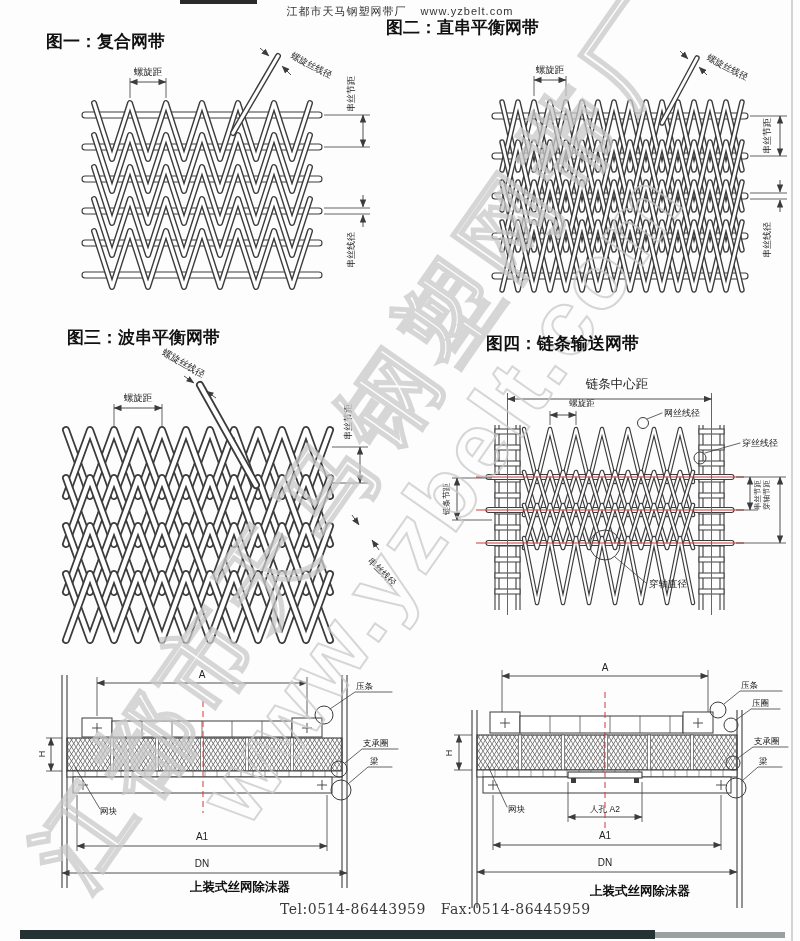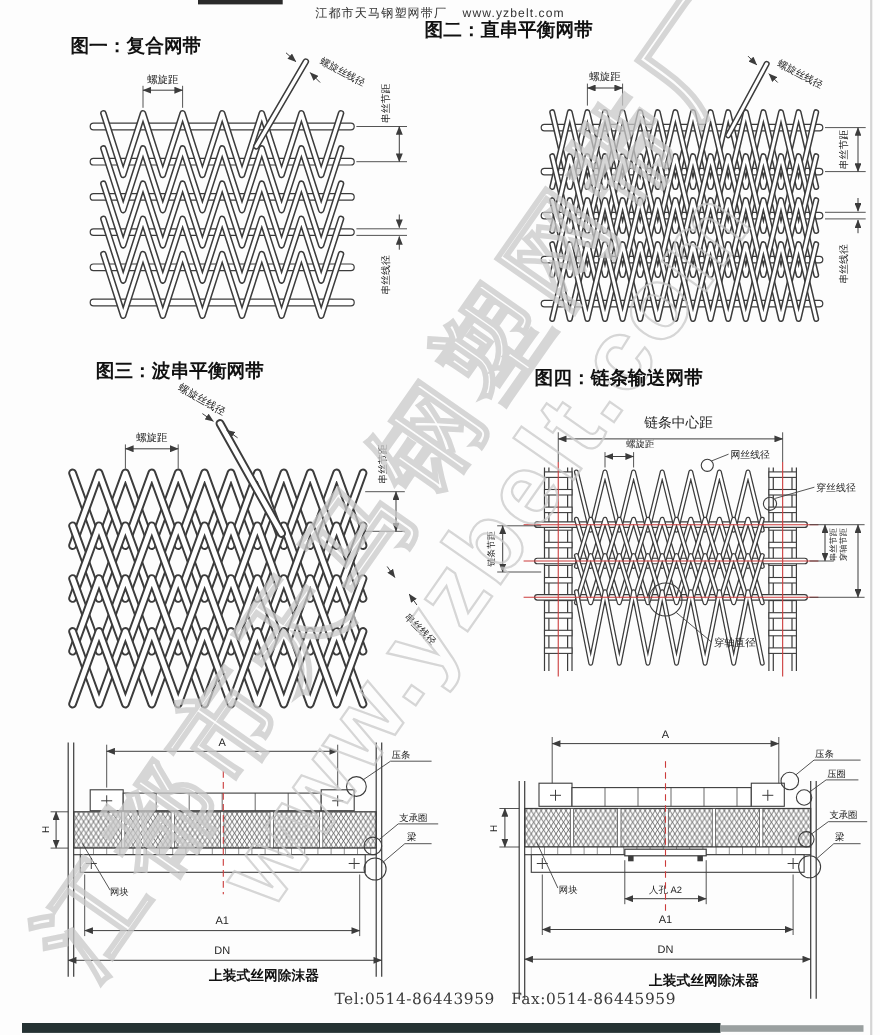--- a/index.html
+++ b/index.html
@@ -5,21 +5,21 @@
   html,body{margin:0;padding:0;background:#e8e8e8;}
   .page{position:relative;width:800px;height:941px;background:#fdfdfd;overflow:hidden;
         font-family:"Liberation Sans",sans-serif;color:#222;}
   .hdr{position:absolute;top:4px;left:0;width:100%;text-align:center;font-size:11px;
        color:#333;letter-spacing:1px;z-index:3;}
   .hdr .site{margin-left:14px;}
   .fig-title{position:absolute;font-size:17px;font-weight:bold;color:#111;z-index:3;white-space:nowrap;}
   .dem-title{position:absolute;font-size:12.5px;font-weight:bold;color:#111;z-index:3;
              width:160px;text-align:right;white-space:nowrap;}
   .footer{position:absolute;top:901px;left:280px;font-size:14px;color:#3a3a3a;
-          font-family:"DejaVu Serif",serif;letter-spacing:.5px;z-index:3;white-space:pre;margin-left:24px;}
+          font-family:"DejaVu Serif",serif;letter-spacing:.5px;z-index:3;white-space:pre;}
   svg.fig{position:absolute;z-index:1;overflow:visible;}
   svg text{font-family:"Liberation Sans",sans-serif;fill:#222;}
   .wm{position:absolute;left:400px;top:468px;transform:translate(-50%,-50%) rotate(-55deg);
       z-index:2;pointer-events:none;opacity:.75;text-align:center;}
   .wm-line{white-space:nowrap;color:transparent;-webkit-text-stroke:2px #c9c9c9;
            font-weight:bold;line-height:1.05;}
   .wm-cn{font-size:96px;letter-spacing:10px;}
   .wm-en{font-size:92px;letter-spacing:4px;}
   .strip{position:absolute;z-index:0;}
 </style>
@@ -44,23 +44,23 @@
 
   <div class="wm">
     <div class="wm-line wm-cn">江都市天马钢塑网带厂</div>
     <div class="wm-line wm-en">www.yzbelt.com</div>
   </div>
 
   <div class="hdr">
     <span>江都市天马钢塑网带厂</span><span class="site">www.yzbelt.com</span>
   </div>
 
-  <div class="fig-title" style="left:46px;top:30px;margin-left:18px;">图一：复合网带</div>
+  <div class="fig-title" style="left:46px;top:30px;">图一：复合网带</div>
   <div class="fig-title" style="left:386px;top:16px;">图二：直串平衡网带</div>
-  <div class="fig-title" style="left:67px;top:326px;margin-left:20px;">图三：波串平衡网带</div>
+  <div class="fig-title" style="left:67px;top:326px;">图三：波串平衡网带</div>
   <div class="fig-title" style="left:486px;top:332px;font-family:Liberation Mono, monospace;">图四：链条输送网带</div>
 
   <svg id="fig1" class="fig" style="left:48px;top:48px;" width="340" height="265">
       <rect x="34" y="64" width="240" height="6" rx="3" fill="#fff" stroke="#3c3c3c" stroke-width="1.1"></rect>
       <rect x="34" y="96" width="240" height="6" rx="3" fill="#fff" stroke="#3c3c3c" stroke-width="1.1"></rect>
       <rect x="34" y="128" width="240" height="6" rx="3" fill="#fff" stroke="#3c3c3c" stroke-width="1.1"></rect>
       <rect x="34" y="160" width="240" height="6" rx="3" fill="#fff" stroke="#3c3c3c" stroke-width="1.1"></rect>
       <rect x="34" y="192" width="240" height="6" rx="3" fill="#fff" stroke="#3c3c3c" stroke-width="1.1"></rect>
       <rect x="34" y="224" width="240" height="6" rx="3" fill="#fff" stroke="#3c3c3c" stroke-width="1.1"></rect>
       <path d="M46 55L64 111L82 55L100 111L118 55L136 111L154 55L172 111L190 55L208 111L226 55L244 111L262 55" stroke="#3c3c3c" stroke-width="6" fill="none" stroke-linejoin="round" stroke-linecap="round"></path>

